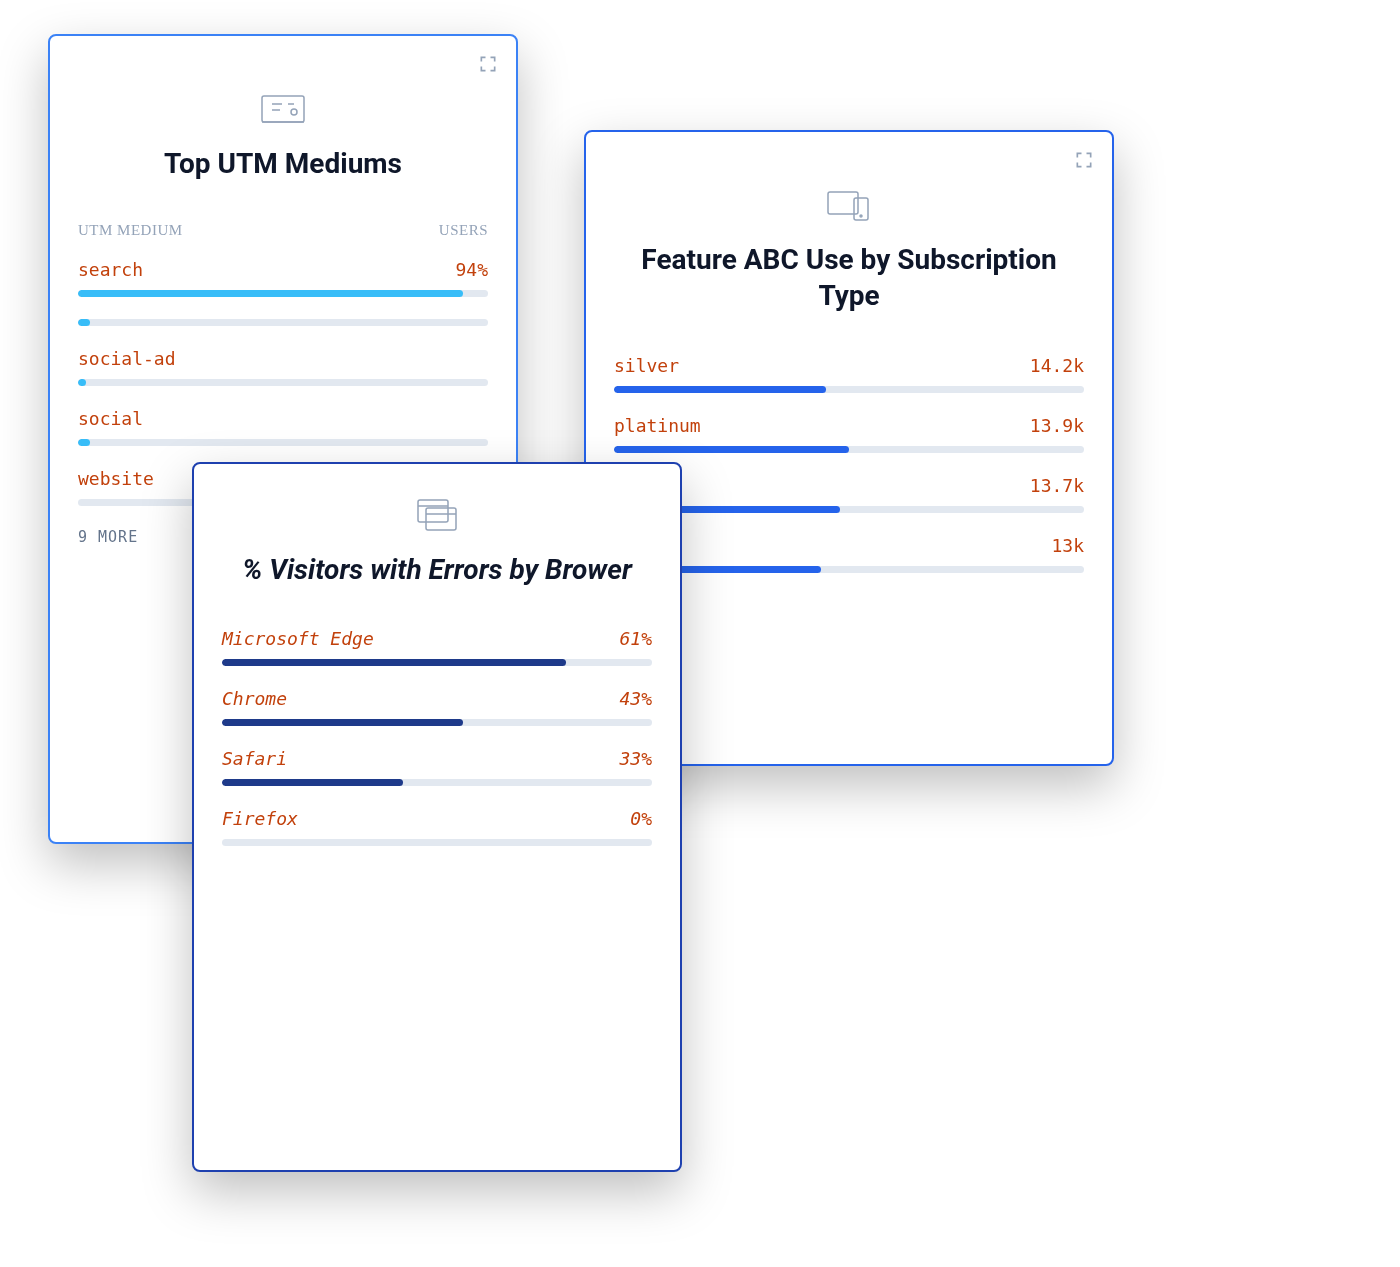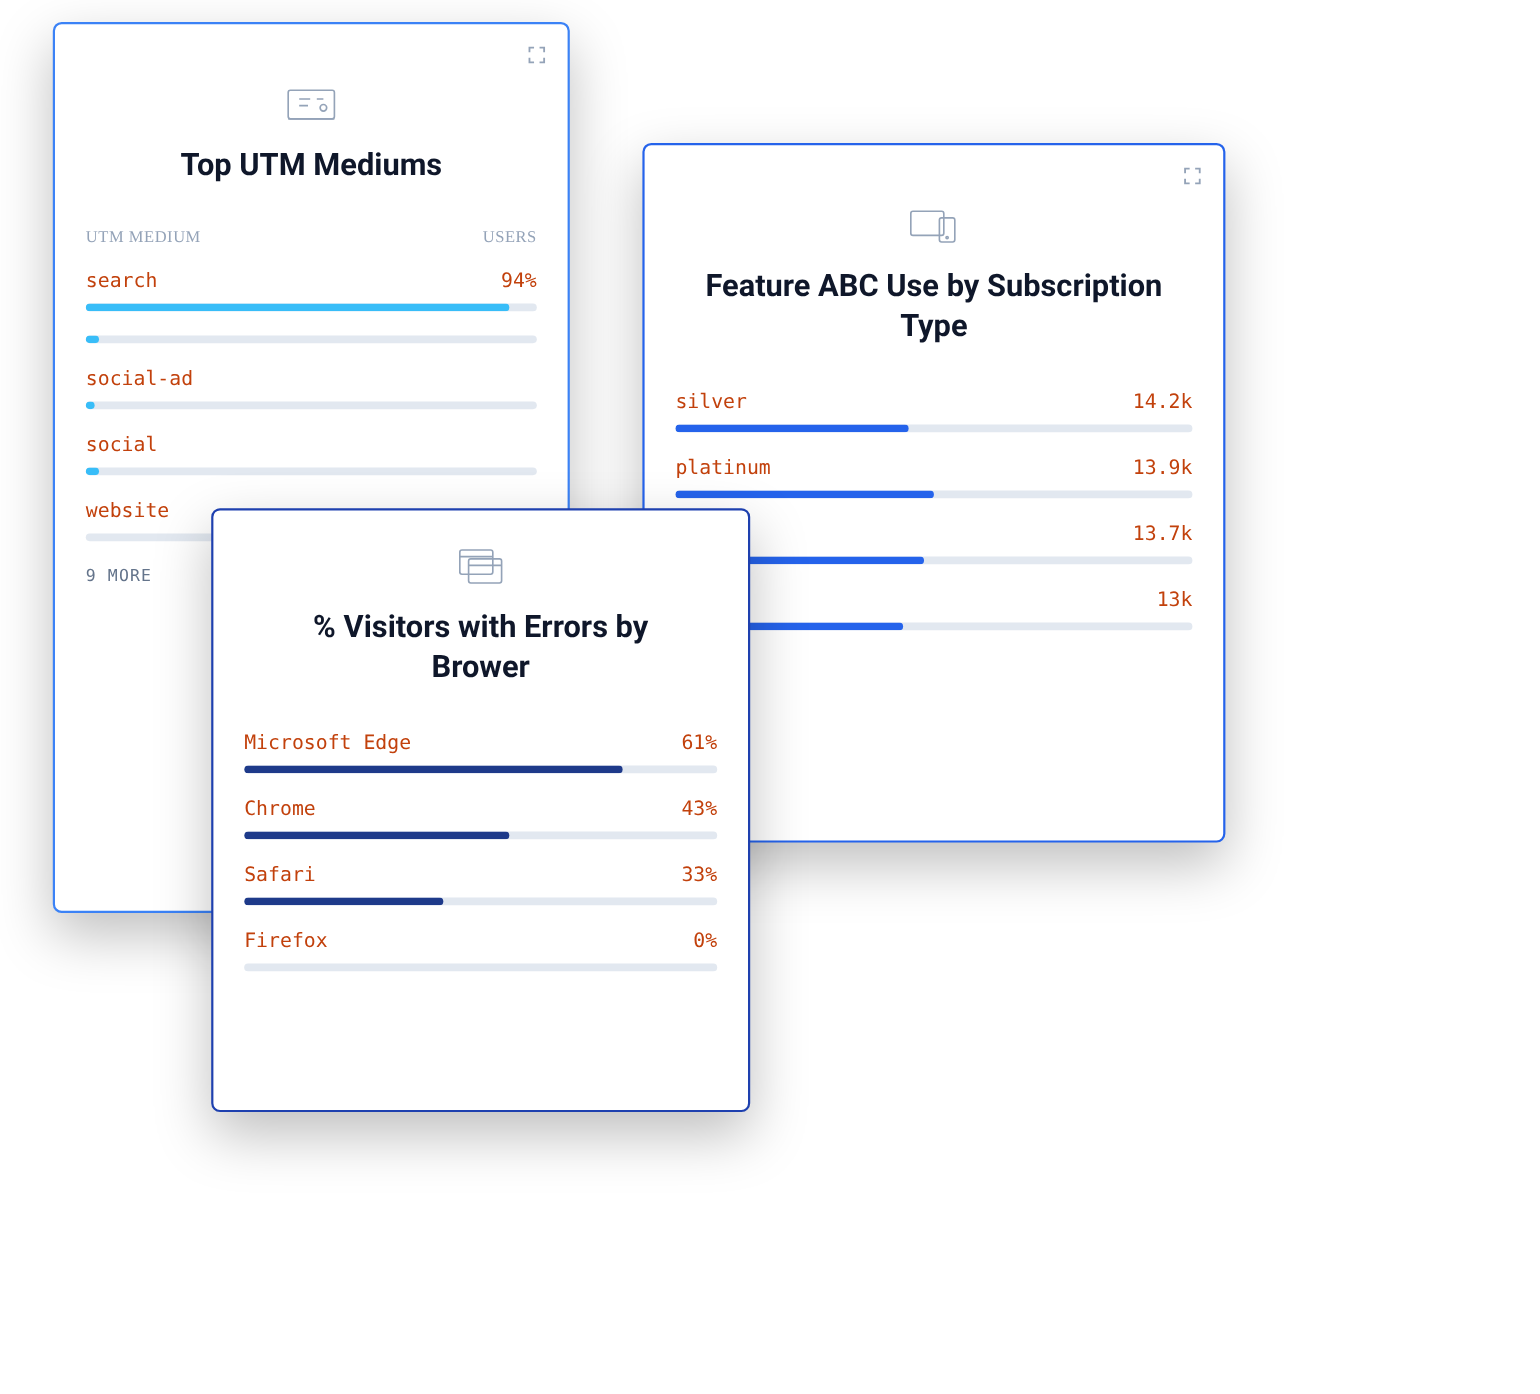--- a/index.html
+++ b/index.html
@@ -13,41 +13,42 @@
   .card {
     position: absolute;
     background: #fff;
     border: 2px solid #1a56db;
     border-radius: 8px;
     box-shadow: 0 20px 50px rgba(0,0,0,0.25);
     padding: 24px 28px;
   }
   .card-utm {
     left: 48px;
-    top: 20px;
+    top: 34px;
     width: 470px;
     height: 810px;
     z-index: 1;
     border-color: #3b82f6;
   }
   .card-sub {
     left: 584px;
     top: 130px;
     width: 530px;
     height: 636px;
     z-index: 2;
     border-color: #2563eb;
   }
   .card-err {
     left: 192px;
     top: 462px;
     width: 490px;
-    height: 549px;
+    height: 710px;
     z-index: 3;
     border-color: #1e40af;
+    font-style: italic;
   }
   .expand {
     position: absolute;
     top: 18px;
     right: 18px;
     width: 20px;
     height: 20px;
     cursor: pointer;
   }
   .expand svg { width: 20px; height: 20px; stroke: #94a3b8; stroke-width: 2; fill: none; }

